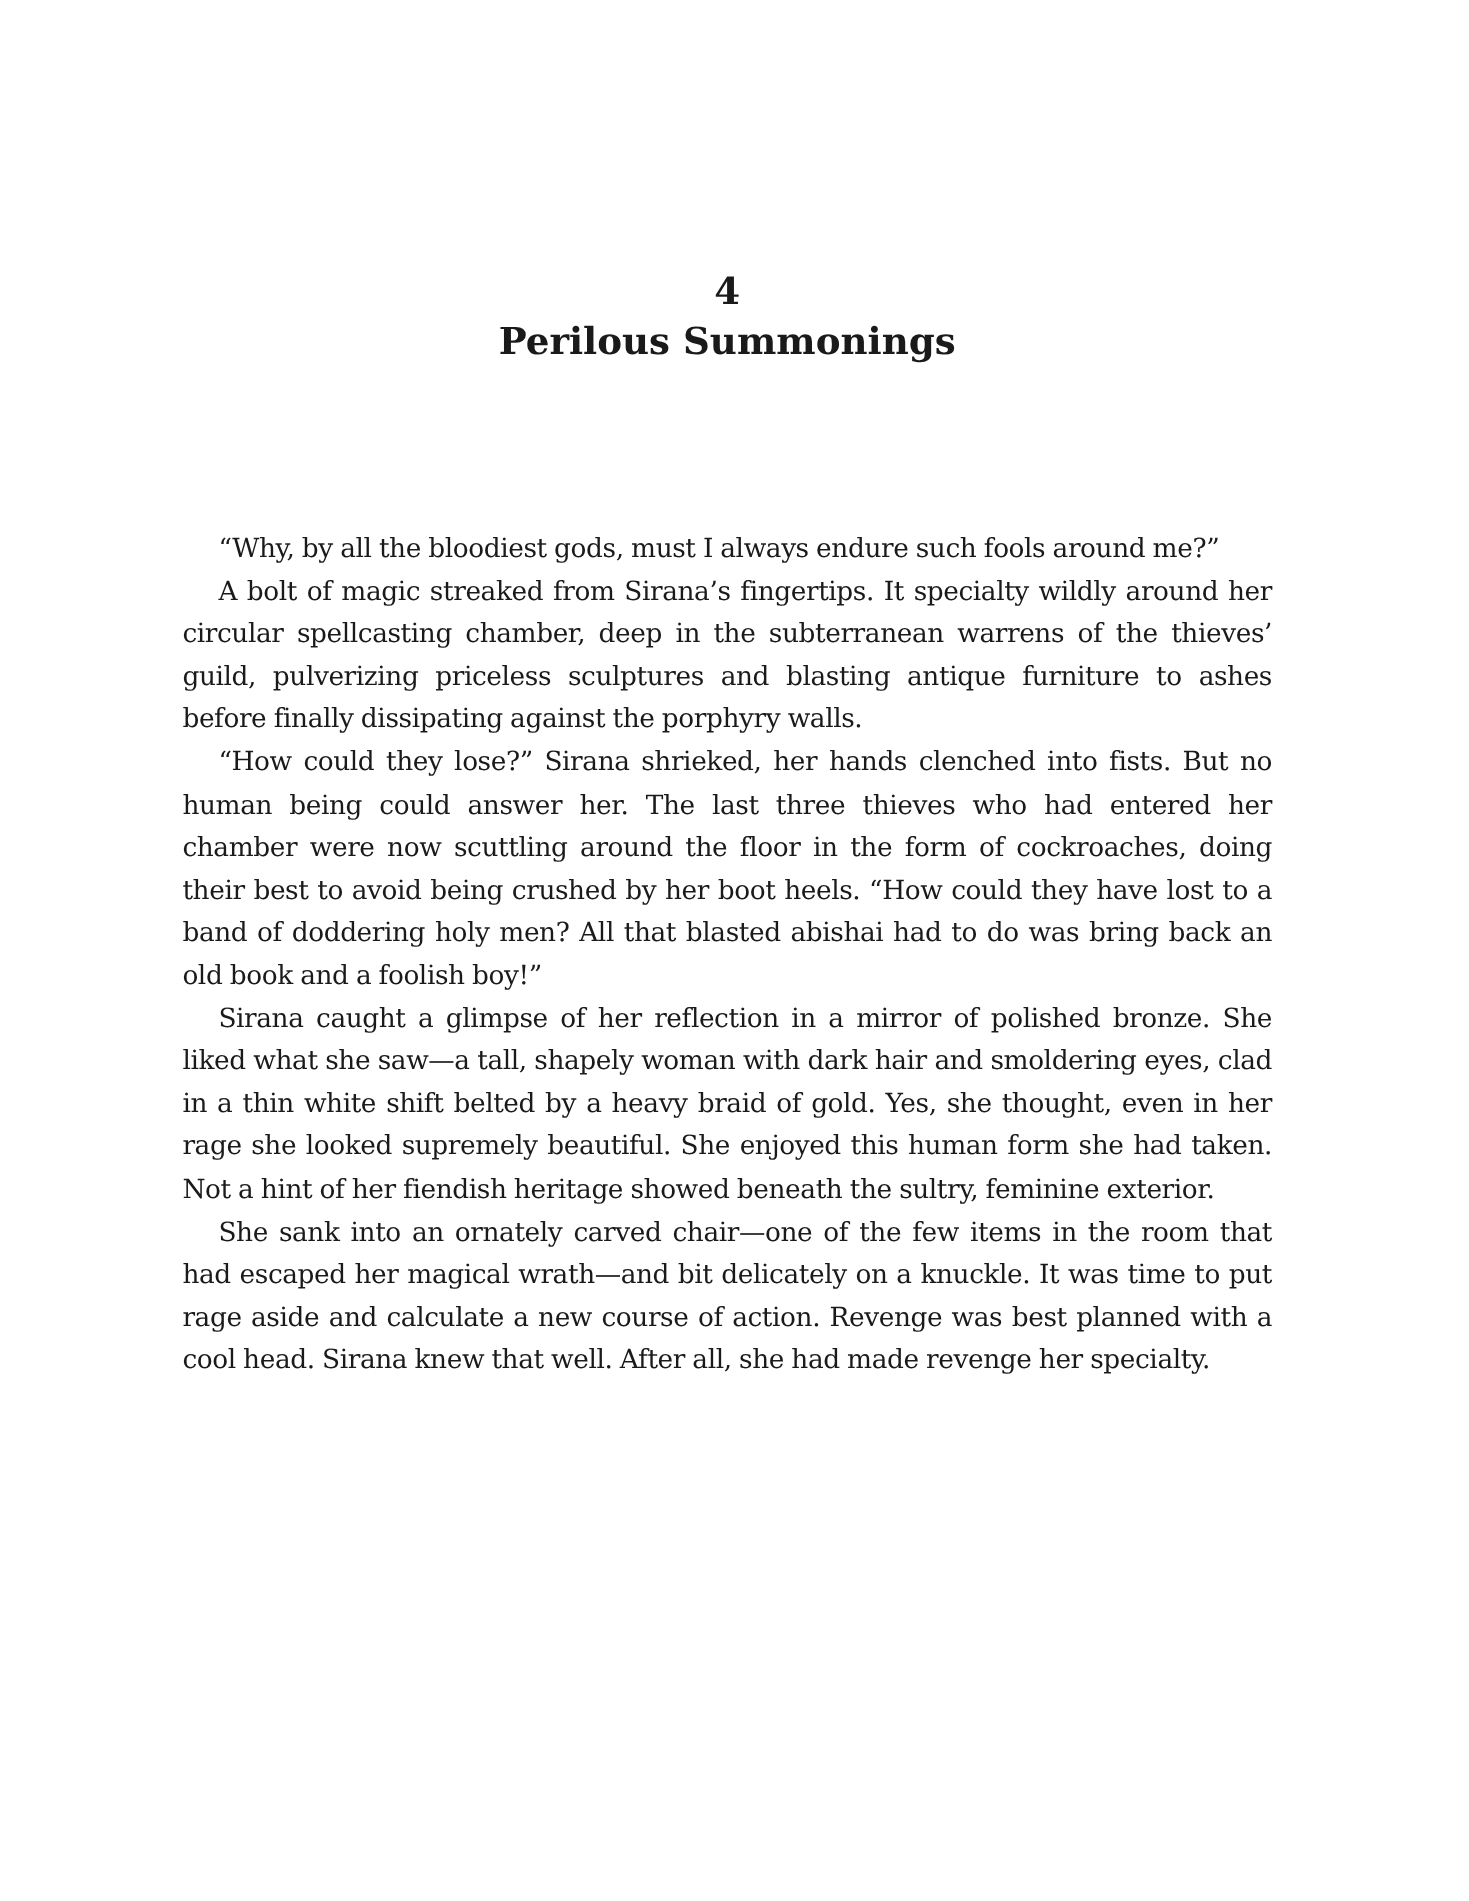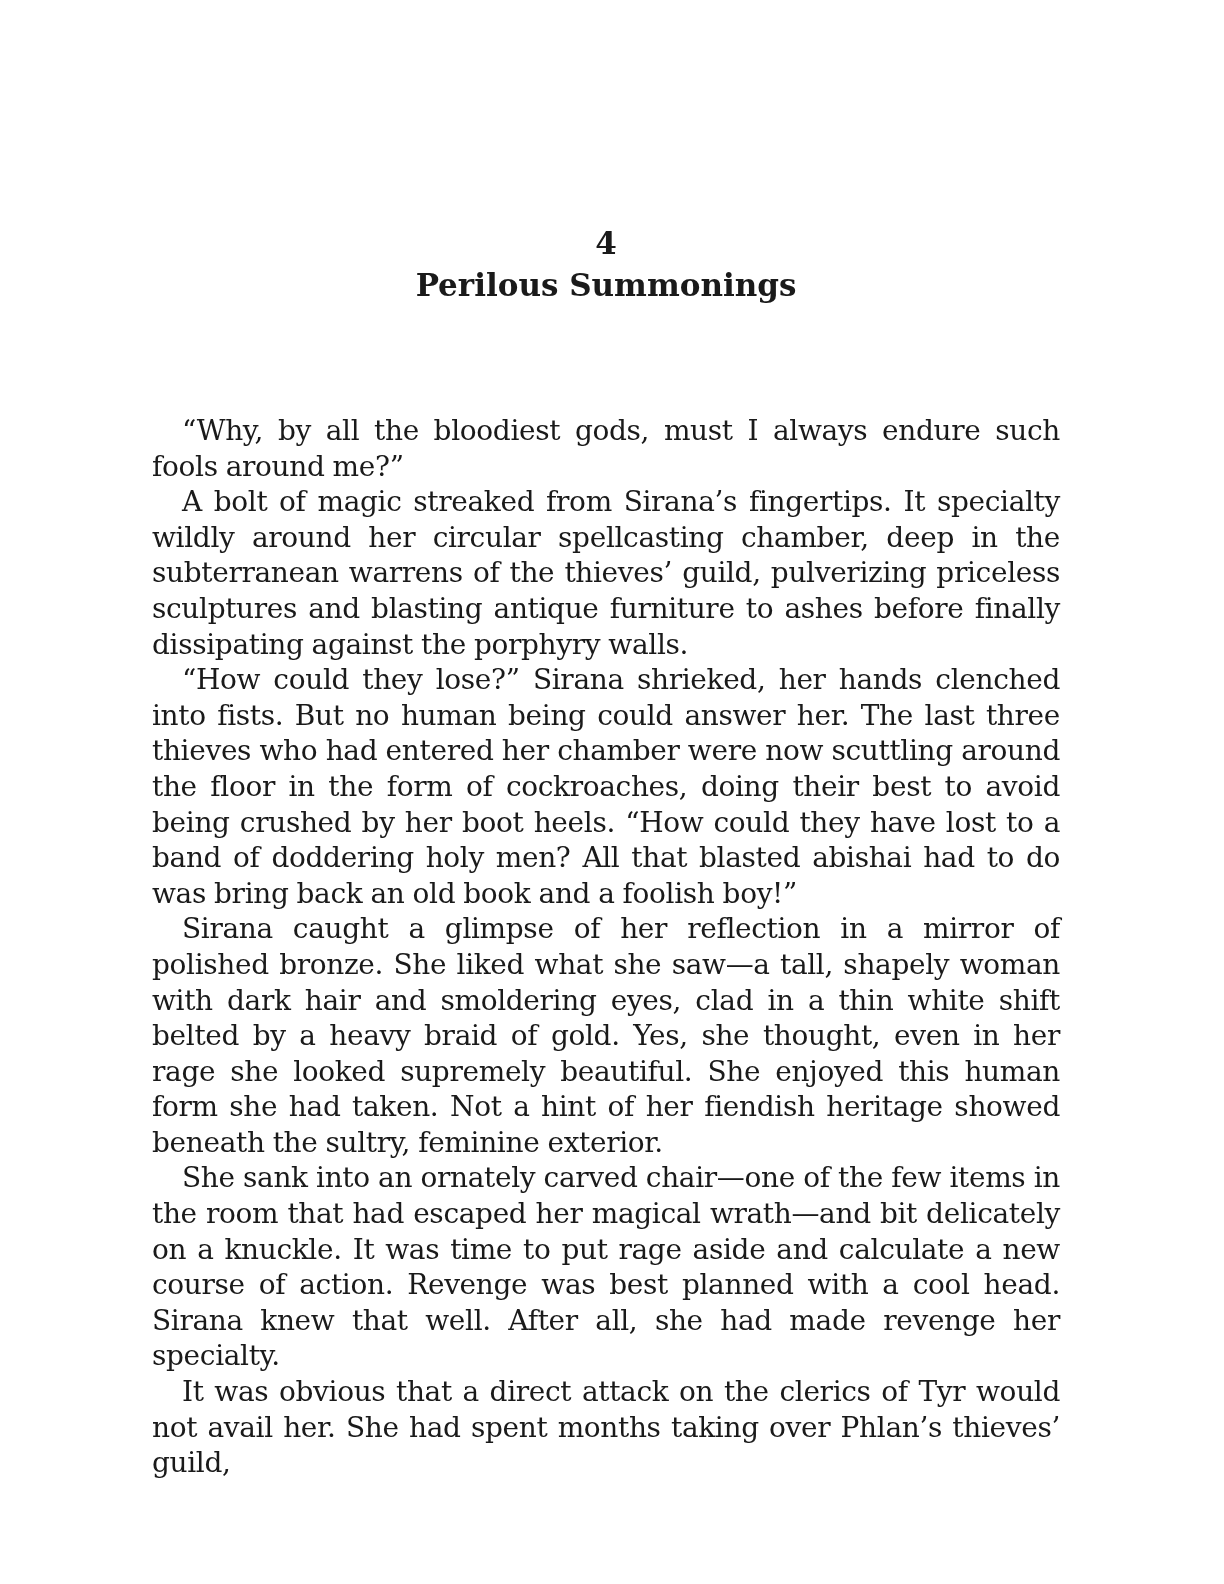--- a/index.html
+++ b/index.html
@@ -26,24 +26,24 @@
       font-size: 31px;
       line-height: 42px;
       margin-left: -6px;
     }
     .chapter-number, .chapter-title {
       display: block;
     }
     .chapter-body {
       position: absolute;
       left: 152px;
-      top: 413px;
+      top: 440px;
       width: 908px;
       font-family: "DejaVu Serif", serif;
-      font-size: 28px;
+      font-size: 22px;
       line-height: 35.6px;
       text-align: justify;
       letter-spacing: -0.35px;
       word-spacing: -0.5px;
     }
     .chapter-body p {
       margin: 0;
       text-indent: 30px;
     }
     .chapter-body p.last {
@@ -57,14 +57,13 @@
   <span class="chapter-number">4</span>
   <span class="chapter-title">Perilous Summonings</span>
 </div>
 
 <div class="chapter-body">
   <p>“Why, by all the bloodiest gods, must I always endure such fools around me?”</p>
   <p>A bolt of magic streaked from Sirana’s fingertips. It specialty wildly around her circular spellcasting chamber, deep in the subterranean warrens of the thieves’ guild, pulverizing priceless sculptures and blasting antique furniture to ashes before finally dissipating against the porphyry walls.</p>
   <p>“How could they lose?” Sirana shrieked, her hands clenched into fists. But no human being could answer her. The last three thieves who had entered her chamber were now scuttling around the floor in the form of cockroaches, doing their best to avoid being crushed by her boot heels. “How could they have lost to a band of doddering holy men? All that blasted abishai had to do was bring back an old book and a foolish boy!”</p>
   <p>Sirana caught a glimpse of her reflection in a mirror of polished bronze. She liked what she saw—a tall, shapely woman with dark hair and smoldering eyes, clad in a thin white shift belted by a heavy braid of gold. Yes, she thought, even in her rage she looked supremely beautiful. She enjoyed this human form she had taken. Not a hint of her fiendish heritage showed beneath the sultry, feminine exterior.</p>
   <p>She sank into an ornately carved chair—one of the few items in the room that had escaped her magical wrath—and bit delicately on a knuckle. It was time to put rage aside and calculate a new course of action. Revenge was best planned with a cool head. Sirana knew that well. After all, she had made revenge her specialty.</p>
-  <p class="last">It was obvious that a direct attack on the clerics of Tyr would not avail her. She had spent months taking over Phlan’s thieves’ guild,</p>
 </div>
 
 </body></html>

